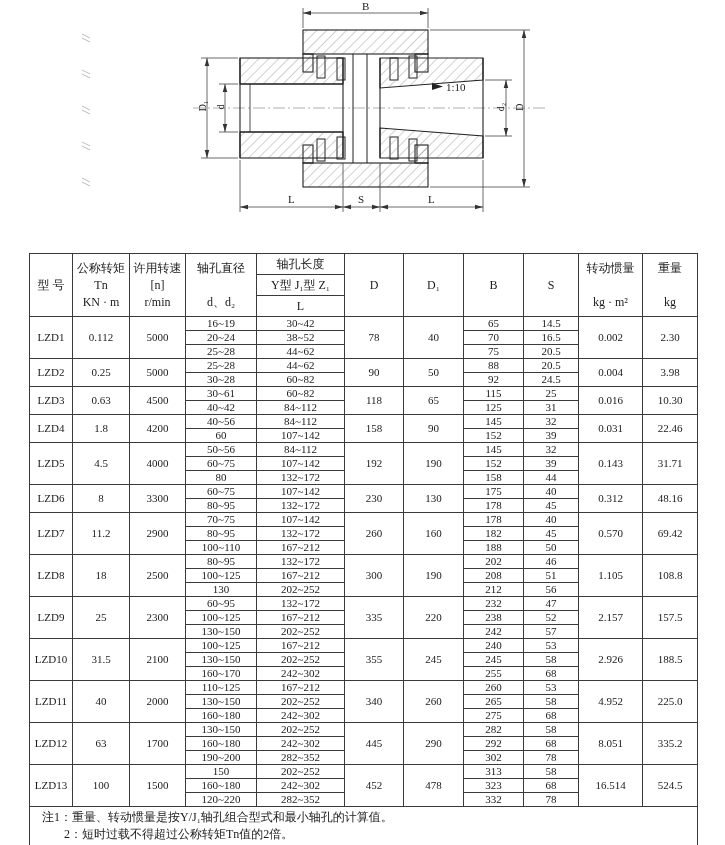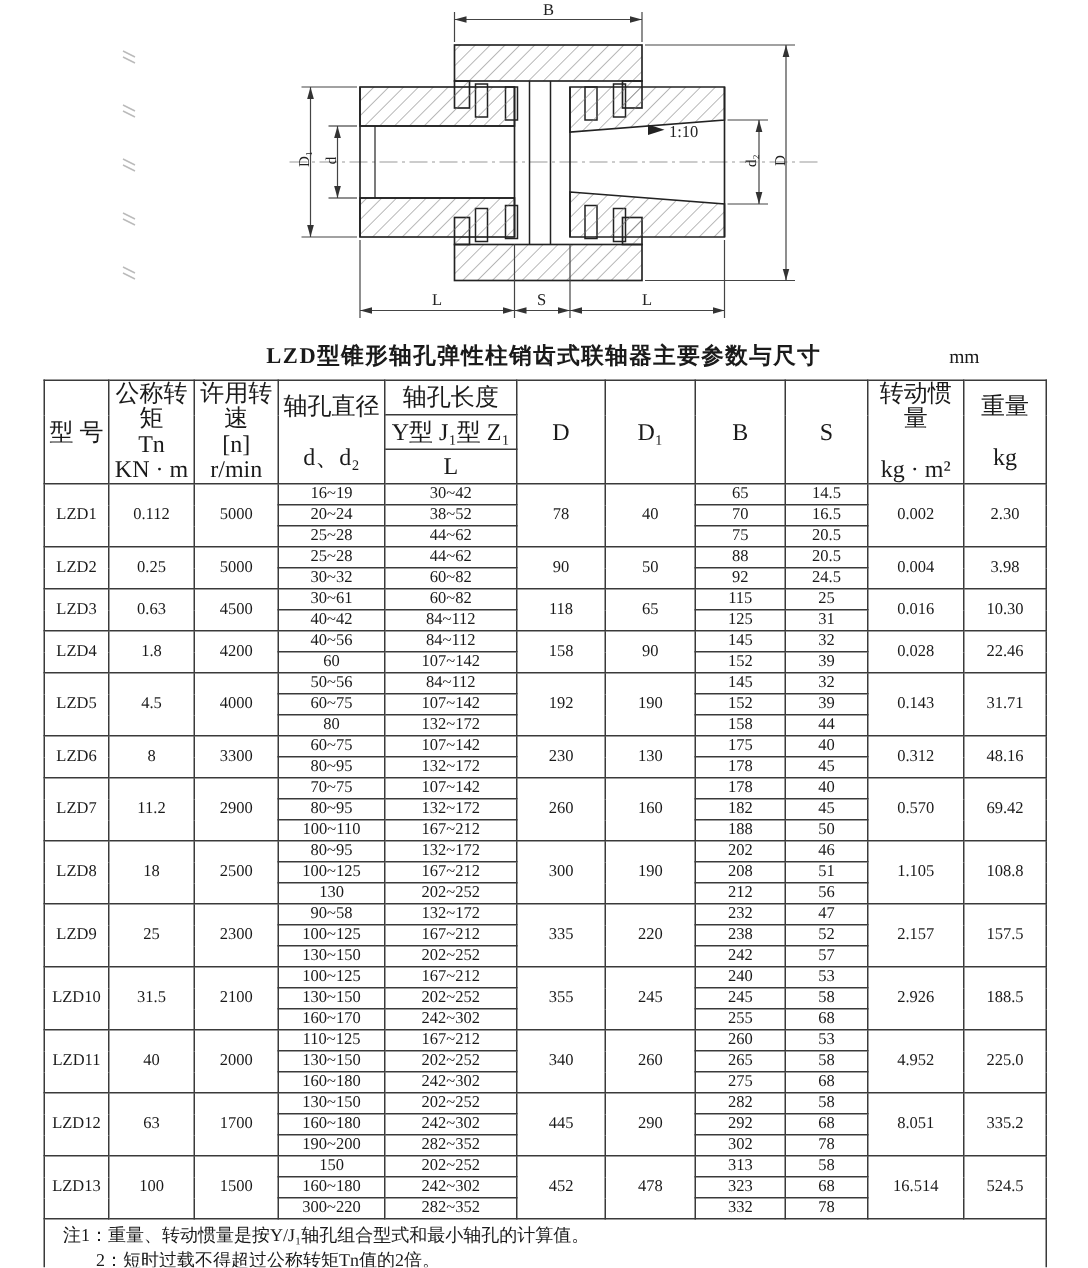--- a/index.html
+++ b/index.html
@@ -8,21 +8,21 @@
   
   #drawing{position:absolute;top:0;left:0;}
   
   #title-row{position:absolute;top:228px;left:0;width:725px;height:22px;}
   #doc-title{position:absolute;left:0;right:0;text-align:center;font-size:15px;font-weight:bold;letter-spacing:1px;}
   #unit-label{position:absolute;right:72px;top:2px;font-size:13px;}
   
   #spec-table{position:absolute;top:253px;left:29px;width:668px;border-collapse:collapse;table-layout:fixed;}
   #spec-table th,#spec-table td{border:1px solid #3a3a3a;text-align:center;vertical-align:middle;
       padding:0;font-size:11px;line-height:13px;height:13px;overflow:hidden;}
-  #spec-table th{font-weight:normal;font-size:16px;white-space:pre-line;line-height:17px;height:20px;}
+  #spec-table th{font-weight:normal;font-size:12px;white-space:pre-line;line-height:17px;height:20px;}
   #spec-table .notes-cell{ text-align:left;font-size:12px;line-height:17px;height:38px;padding:2px 4px 2px 12px;vertical-align:top;}
   .note-line2{padding-left:22px;}
   #spec-table{border:1.5px solid #333;}
 </style>
 </head>
 <body>
 
 <div id="page">
 
   <svg id="drawing" width="725" height="230" viewBox="0 0 725 230">
@@ -128,24 +128,20 @@
         <line x1="483" y1="160" x2="483" y2="212"></line>
       <line x1="240" y1="207" x2="343" y2="207" marker-start="url(#arr)" marker-end="url(#arr)"></line>
       <line x1="343" y1="207" x2="380" y2="207" marker-start="url(#arr)" marker-end="url(#arr)"></line>
       <line x1="380" y1="207" x2="483" y2="207" marker-start="url(#arr)" marker-end="url(#arr)"></line>
     </g>
     <text x="288" y="203" font-size="11" fill="#222" font-family="Liberation Serif, serif">L</text>
     <text x="358" y="203" font-size="11" fill="#222" font-family="Liberation Serif, serif">S</text>
     <text x="428" y="203" font-size="11" fill="#222" font-family="Liberation Serif, serif">L</text>
   </svg>
 
-  <div id="title-row">
-    <div id="doc-title">LZD型锥形轴孔弹性柱销齿式联轴器主要参数与尺寸</div>
-    <div id="unit-label">mm</div>
-  </div>
 
   <table id="spec-table">
     <colgroup>
       <col style="width:43px">
         <col style="width:57px">
         <col style="width:56px">
       <col style="width:71px">
         <col style="width:88px">
         <col style="width:59px">
       <col style="width:60px">
@@ -218,21 +214,21 @@
           <td>25~28</td>
           <td>44~62</td>
           <td rowspan="2">90</td>
           <td rowspan="2">50</td>
           <td>88</td>
           <td>20.5</td>
           <td rowspan="2">0.004</td>
           <td rowspan="2">3.98</td>
         </tr>
         <tr>
-          <td>30~32</td>
+          <td>30~28</td>
           <td>60~82</td>
           <td>92</td>
           <td>24.5</td>
         </tr>
         <tr>
           <td rowspan="2">LZD3</td>
           <td rowspan="2">0.63</td>
           <td rowspan="2">4500</td>
           <td>30~61</td>
           <td>60~82</td>
@@ -252,21 +248,21 @@
         <tr>
           <td rowspan="2">LZD4</td>
           <td rowspan="2">1.8</td>
           <td rowspan="2">4200</td>
           <td>40~56</td>
           <td>84~112</td>
           <td rowspan="2">158</td>
           <td rowspan="2">90</td>
           <td>145</td>
           <td>32</td>
-          <td rowspan="2">0.028</td>
+          <td rowspan="2">0.031</td>
           <td rowspan="2">22.46</td>
         </tr>
         <tr>
           <td>60</td>
           <td>107~142</td>
           <td>152</td>
           <td>39</td>
         </tr>
         <tr>
           <td rowspan="3">LZD5</td>
@@ -359,21 +355,21 @@
         <tr>
           <td>130</td>
           <td>202~252</td>
           <td>212</td>
           <td>56</td>
         </tr>
         <tr>
           <td rowspan="3">LZD9</td>
           <td rowspan="3">25</td>
           <td rowspan="3">2300</td>
-          <td>90~58</td>
+          <td>60~95</td>
           <td>132~172</td>
           <td rowspan="3">335</td>
           <td rowspan="3">220</td>
           <td>232</td>
           <td>47</td>
           <td rowspan="3">2.157</td>
           <td rowspan="3">157.5</td>
         </tr>
         <tr>
           <td>100~125</td>
@@ -475,21 +471,21 @@
           <td rowspan="3">16.514</td>
           <td rowspan="3">524.5</td>
         </tr>
         <tr>
           <td>160~180</td>
           <td>242~302</td>
           <td>323</td>
           <td>68</td>
         </tr>
         <tr>
-          <td>300~220</td>
+          <td>120~220</td>
           <td>282~352</td>
           <td>332</td>
           <td>78</td>
         </tr>
       </tbody>
     <tbody>
       <tr>
         <td colspan="11" class="notes-cell">
           <div>注1：重量、转动惯量是按Y/J₁轴孔组合型式和最小轴孔的计算值。</div>
           <div class="note-line2">2：短时过载不得超过公称转矩Tn值的2倍。</div>

